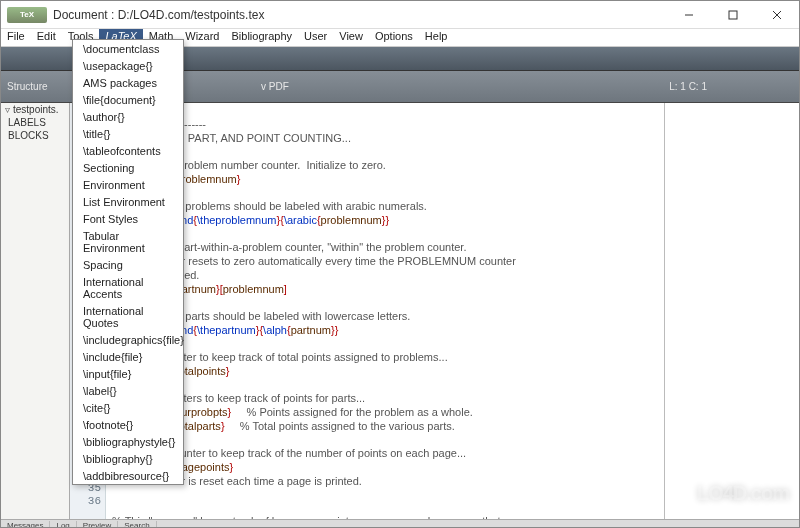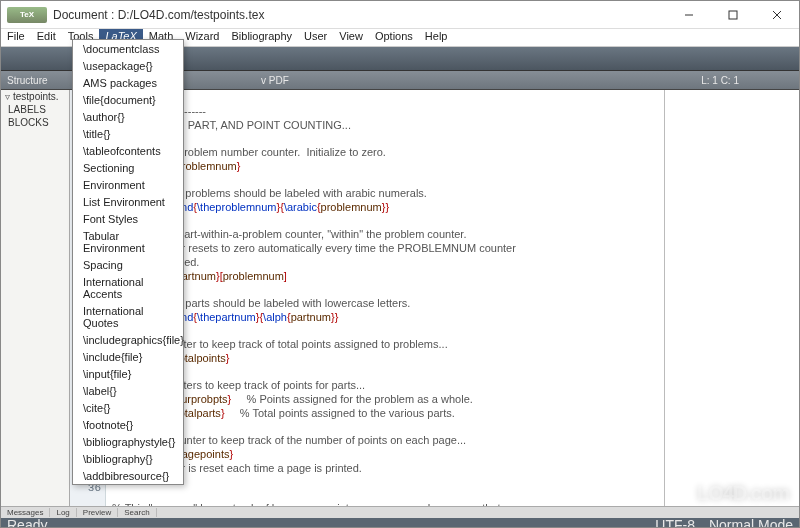--- a/index.html
+++ b/index.html
@@ -11,24 +11,24 @@
 .winbtns { display: flex; height: 100%; }
 .winbtn { width: 44px; display: flex; align-items: center; justify-content: center; font-size: 12px; color: #333; }
 .winbtn svg { width: 10px; height: 10px; }
 
 .menubar { height: 18px; display: flex; background: #fff; border-bottom: 1px solid #ccc; }
 .menubar .mi { padding: 1px 6px; font-size: 11px; color: #222; cursor: default; }
 .menubar .mi.open { background: #3a5a88; color: #fff; font-style: italic; }
 
 .toolbar { height: 24px; background: linear-gradient(#6a7682,#4c5660); border-bottom: 1px solid #333; position: relative; }
 
-.strip { height: 19px; background: linear-gradient(#868e96,#6e767e); border-bottom: 1px solid #444; display: flex; align-items: center; position: relative; }
+.strip { height: 32px; background: linear-gradient(#868e96,#6e767e); border-bottom: 1px solid #444; display: flex; align-items: center; position: relative; }
 .strip .label { color: #e8e8e8; font-size: 10px; padding-left: 6px; }
 .strip .pdf { position: absolute; left: 260px; color: #e8e8e8; font-size: 10px; }
-.strip .pos { color: #e8e8e8; font-size: 10px; margin-left: auto; margin-right: 60px; }
+.strip .pos { color: #e8e8e8; font-size: 10px; margin-left: auto; margin-right: 92px; }
 
 .main { display: flex; height: 416px; }
 .sidebar { width: 69px; background: #f4f4f2; border-right: 1px solid #aaa; display: flex; flex-direction: column; }
 .sb-item { font-size: 10px; padding: 1px 4px; color: #333; display: flex; align-items: center; }
 .sb-item .tri { width: 8px; display: inline-block; color: #666; }
 .sb-item.sub { padding-left: 7px; }
 
 .editor { flex: 1; display: flex; background: #fff; position: relative; overflow: hidden; }
 .gutter { width: 36px; background: #edf1f5; border-right: 1px solid #cfd8dc; text-align: right; padding-right: 4px; font-family: "Consolas","Courier New",monospace; font-size: 11px; color: #6b7a88; line-height: 13px; padding-top: 2px; }
 .codes { flex: 1; font-family: "Consolas","Courier New",monospace; font-size: 11px; color: #222; line-height: 13px; padding: 2px 0 0 6px; white-space: pre; overflow: hidden; }

